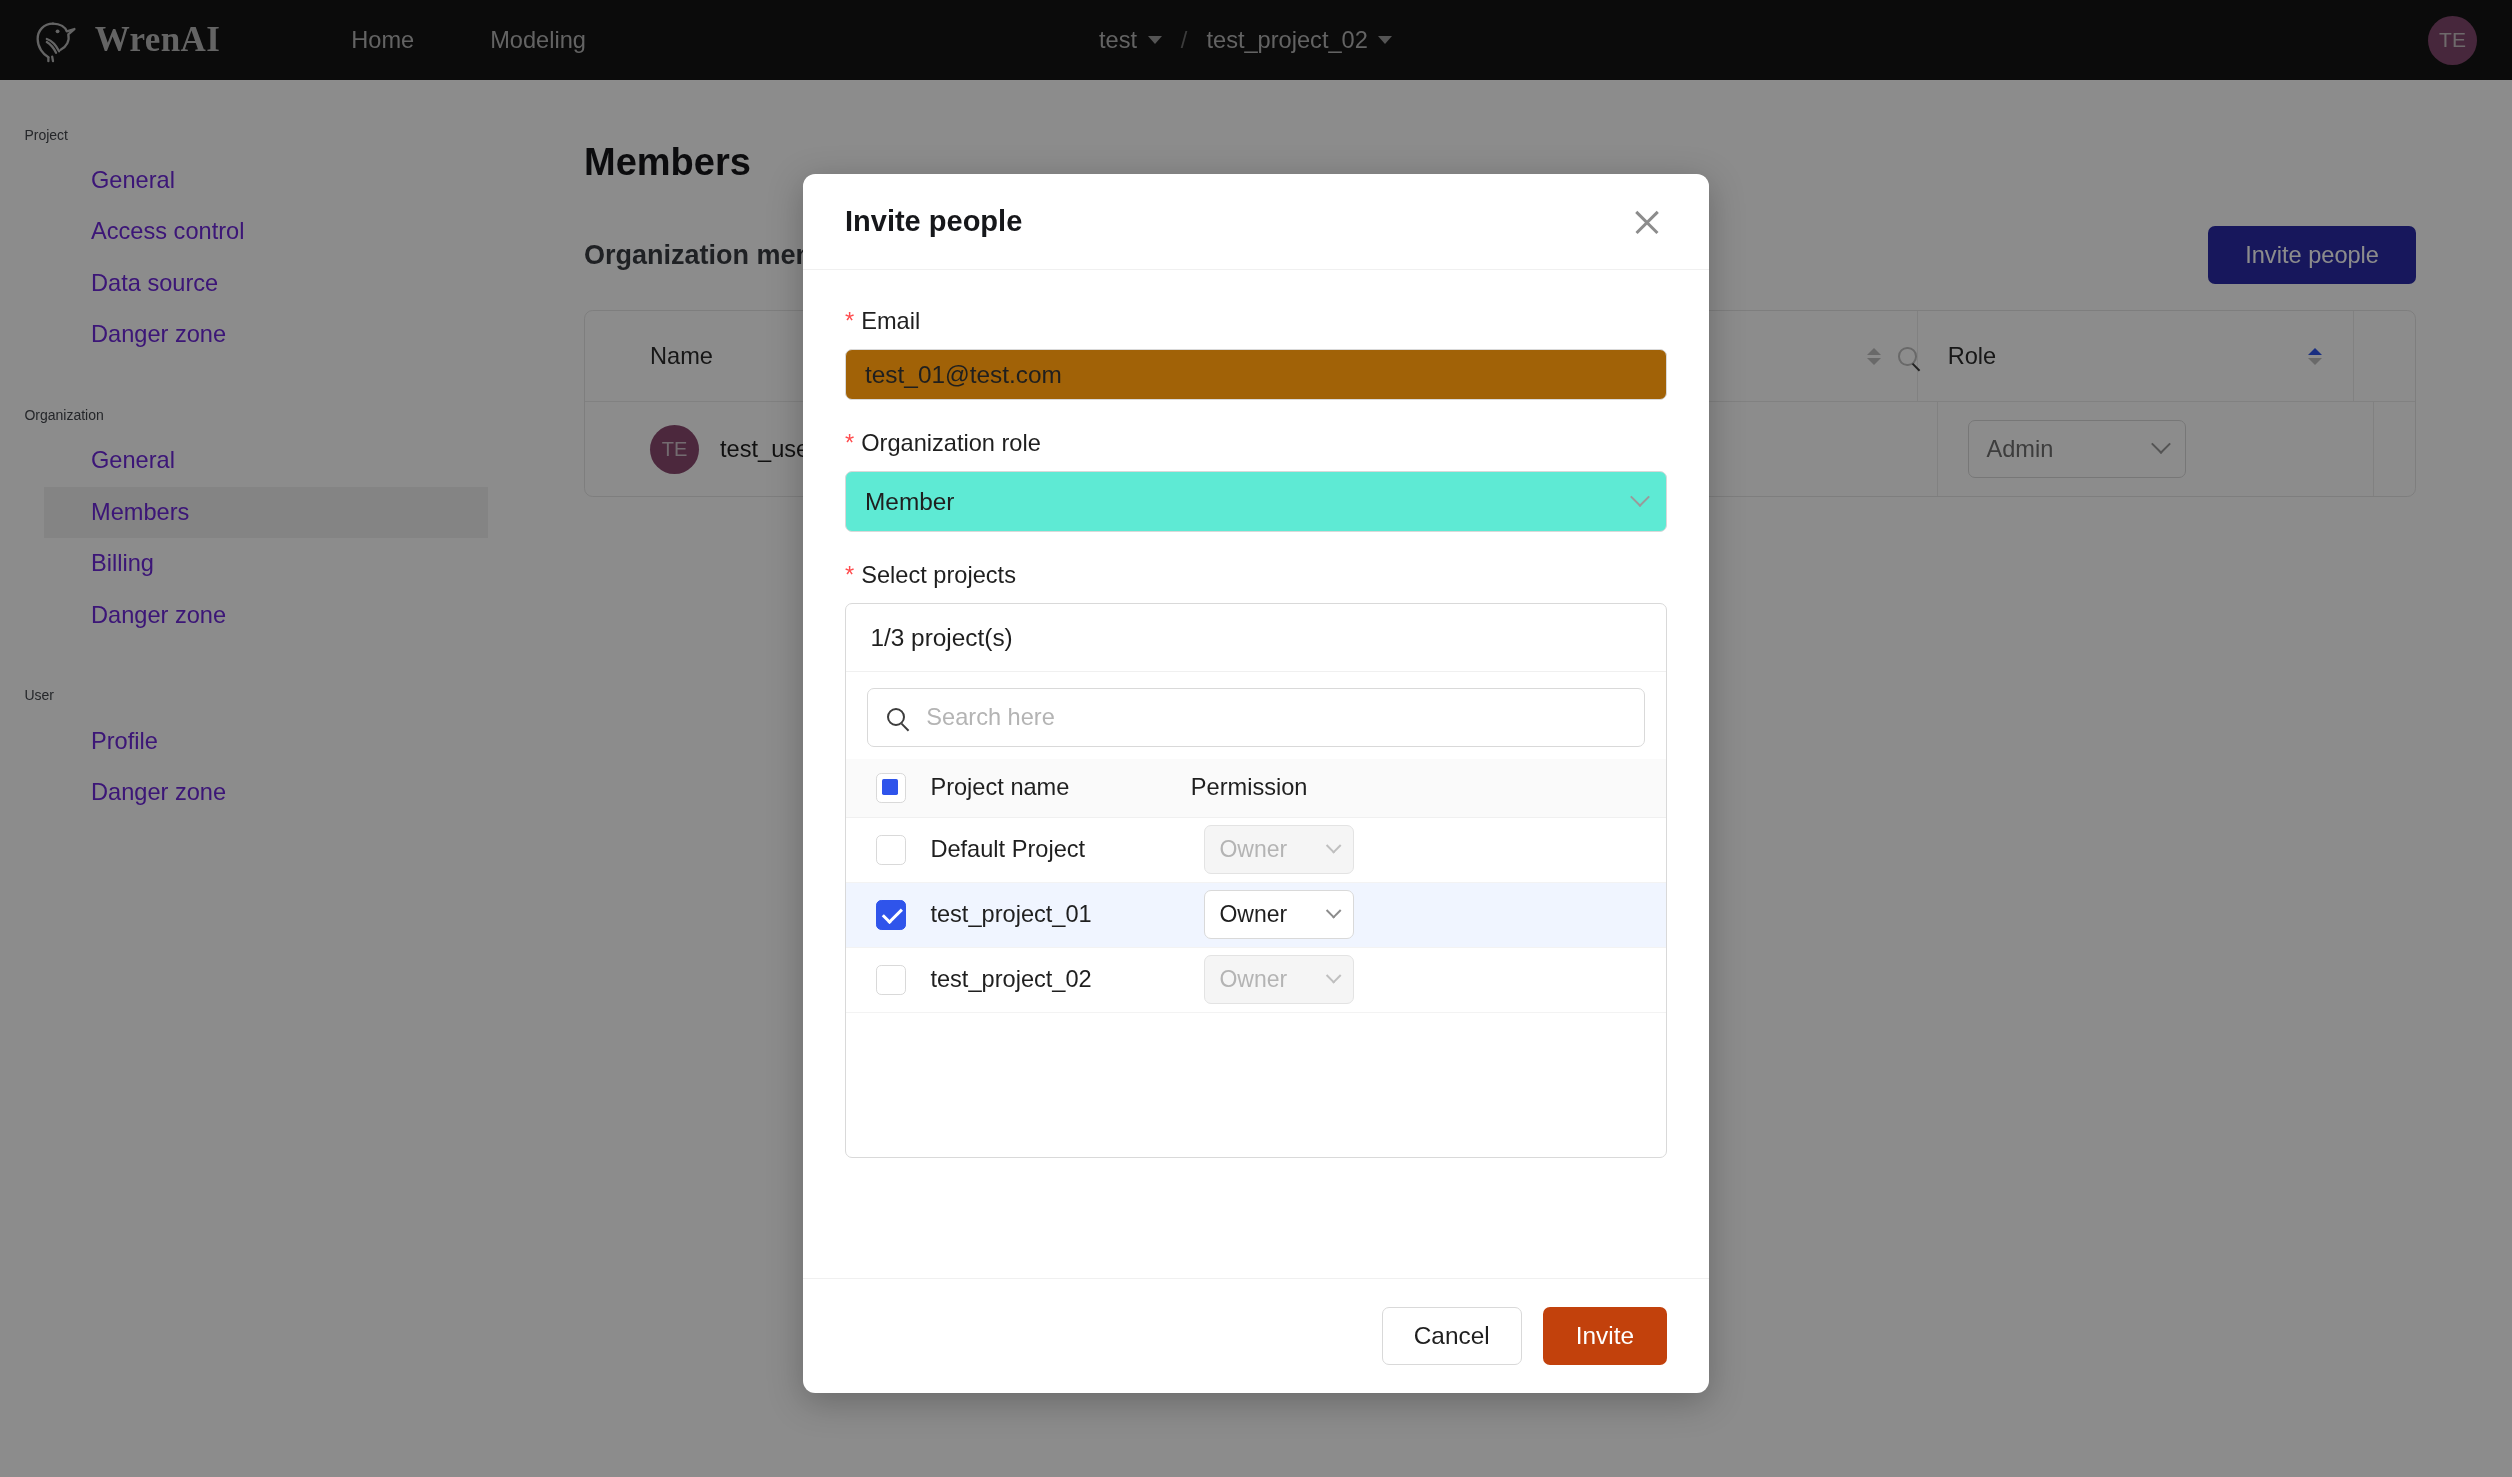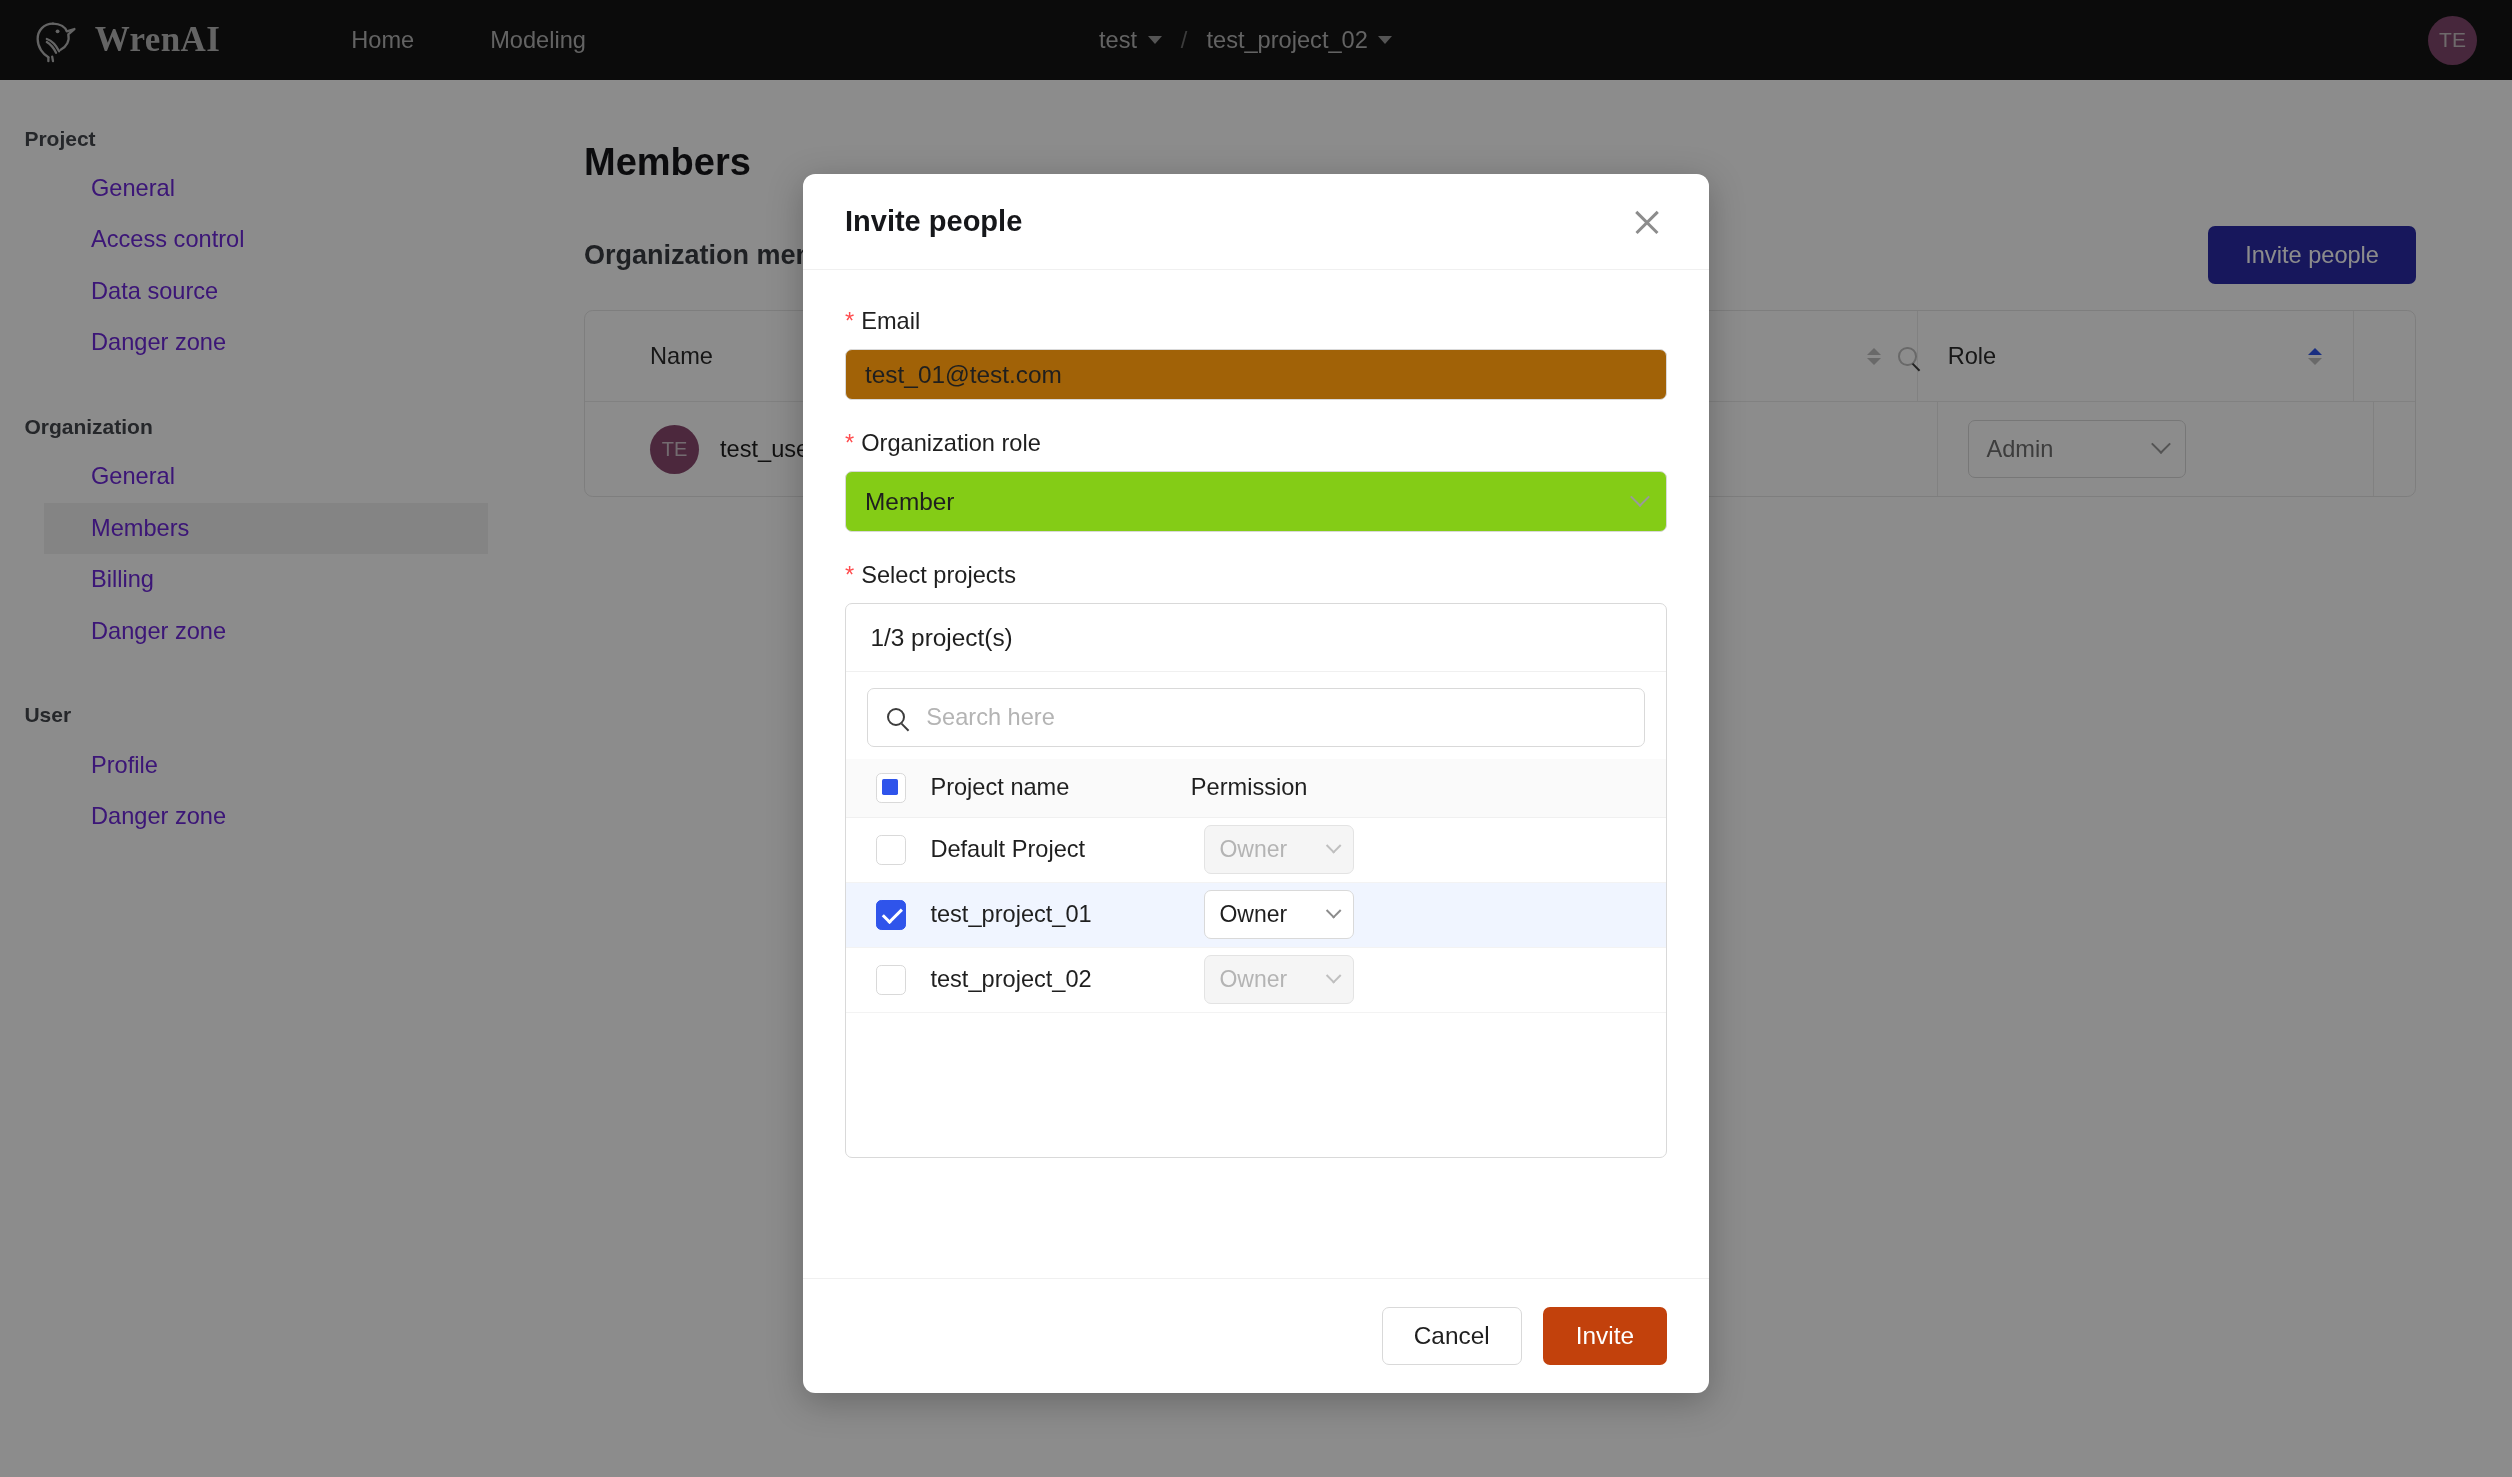--- a/index.html
+++ b/index.html
@@ -45,21 +45,21 @@
   }
 
   
   .sidebar {
     position: absolute; top: 80px; left: 0;
     width: 488px; height: 1397px;
     background: #ffffff;
     padding-top: 31px;
   }
   .side-group-title {
-    font-size: 21px; font-weight: 700; color: #44474d;
+    font-size: 14px; font-weight: 400; color: #44474d;
     padding: 15.7px 0 12.2px 24.4px;
   }
   .side-item {
     font-size: 23.6px; color: #6d28d9;
     padding: 12.2px 0 12.2px 47px; cursor: pointer; margin-left: 44px;
   }
   .side-item.active { background: #f0f0f0; }
   .side-spacer { height: 31px; }
 
   
@@ -148,21 +148,21 @@
   .field-label { font-size: 23.6px; color: #1f1f1f; margin-bottom: 14px; display: flex; align-items: center; gap: 7px; }
   .req { color: #ff4d4f; font-size: 23.6px; line-height: 1; }
   .txt-input {
     width: 100%; height: 51px; border: 0.9px solid #d9d9d9; border-radius: 7px;
     font-size: 24.4px; color: #1f1f1f; padding: 0 19px;
     font-family: "Liberation Sans", sans-serif; background: #a16207;
   }
   .sel-input {
     width: 100%; height: 61px; border: 0.9px solid #d9d9d9; border-radius: 7px;
     display: flex; align-items: center; justify-content: space-between;
-    padding: 0 19px; font-size: 24.4px; color: #1f1f1f; background: #84cc16; cursor: pointer;
+    padding: 0 19px; font-size: 24.4px; color: #1f1f1f; background: #5eead4; cursor: pointer;
   }
 
   .proj-panel {
     border: 0.9px solid #d9d9d9; border-radius: 7px; overflow: hidden;
     height: 555px; display: flex; flex-direction: column; background: #fff;
   }
   .proj-count {
     height: 68px; display: flex; align-items: center; padding: 0 24.4px;
     font-size: 24.4px; color: #1f1f1f; border-bottom: 0.9px solid #f0f0f0;
   }

